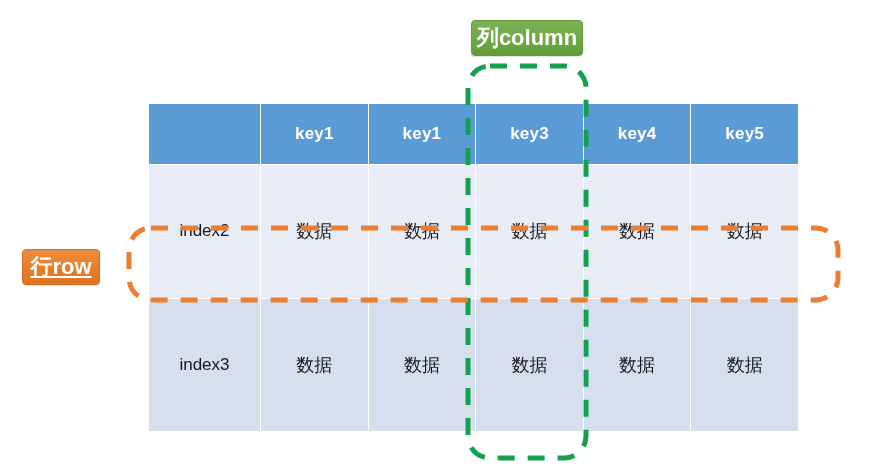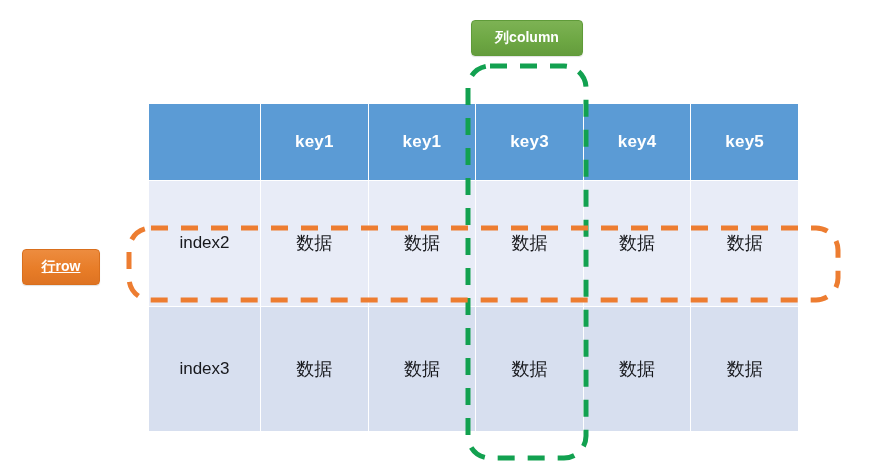--- a/index.html
+++ b/index.html
@@ -30,21 +30,21 @@
     width: 650px;
     height: 329px;
     border-collapse: collapse;
     table-layout: fixed;
     background: #ffffff;
   }
   .grid col.c0 { width: 112px; }
   .grid col.cx { width: 107.6px; }
 
   .grid th, .grid td {
-    padding: 8px;
+    padding: 0;
     margin: 0;
     text-align: center;
     vertical-align: middle;
     border: 1px solid #ffffff;
   }
 
   .grid thead th {
     height: 60px;
     background: #5B9BD5;
     color: #ffffff;
@@ -73,21 +73,21 @@
   }
 
   
   .badge {
     position: absolute;
     display: flex;
     align-items: center;
     justify-content: center;
     color: #ffffff;
     font-weight: bold;
-    font-size: 14px;
+    font-size: 22px;
     border-radius: 4px;
     white-space: nowrap;
     box-sizing: border-box;
   }
   .badge-col {
     left: 471px;
     top: 20px;
     width: 112px;
     height: 36px;
     background: linear-gradient(180deg, #7DB254 0%, #6EA844 55%, #649C3C 100%);

